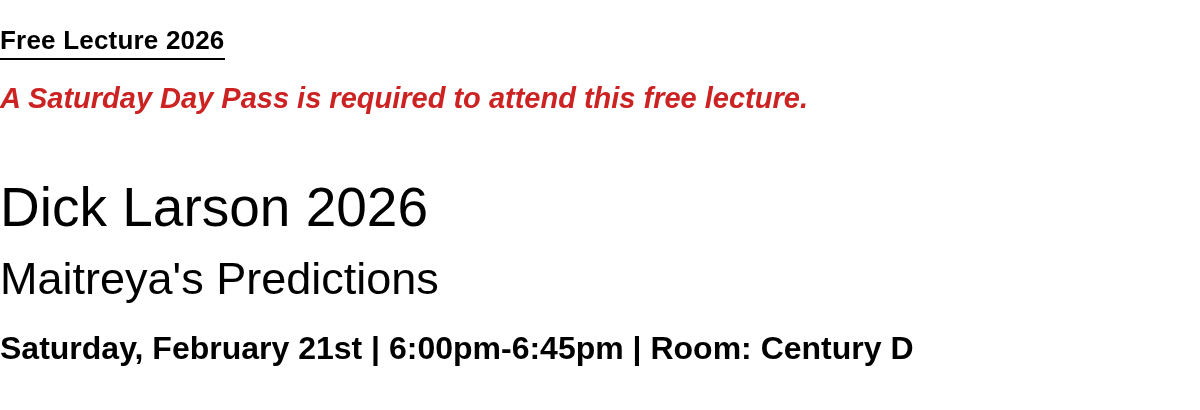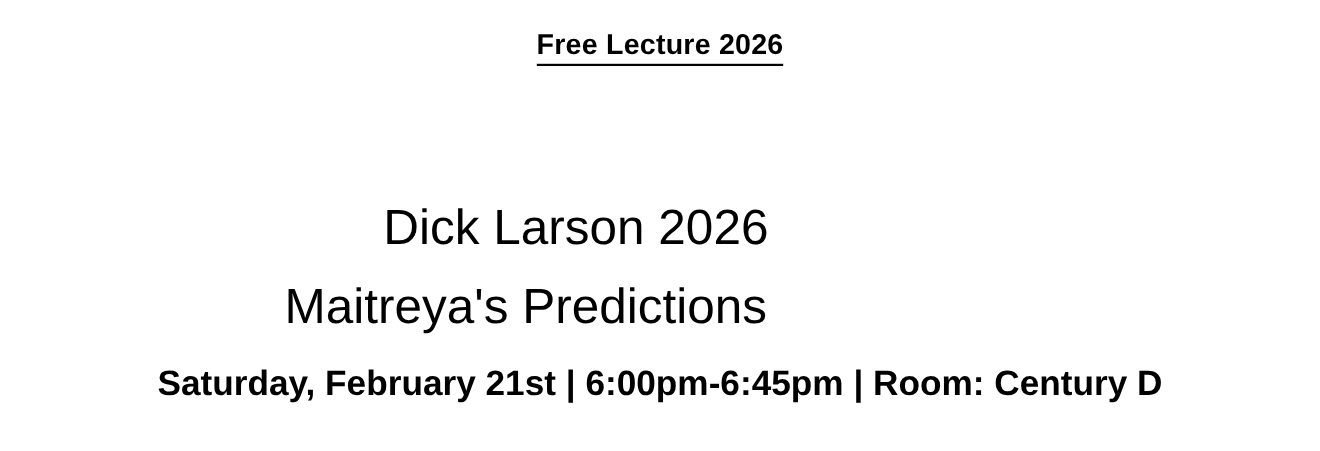--- a/index.html
+++ b/index.html
@@ -14,21 +14,20 @@
     font-family: "Liberation Sans", sans-serif;
     color: #000000;
     -webkit-font-smoothing: antialiased;
   }
 
   .flyer {
     position: relative;
     width: 1200px;
     height: 410px;
     background: #ffffff;
-    text-align: center;
   }
 
   
   .eyebrow {
     position: absolute;
     left: 0;
     top: 24px;
     width: 1200px;
     font-size: 26px;
     font-weight: bold;
@@ -55,21 +54,21 @@
     line-height: 36px;
     white-space: nowrap;
   }
 
   
   .event-title {
     position: absolute;
     left: 0;
     top: 172px;
     width: 1047px;
-    font-size: 45px;
+    font-size: 55px;
     font-weight: normal;
     line-height: 70px;
     letter-spacing: 0px;
     color: #000000;
     white-space: nowrap;
   }
 
   
   .event-subtitle {
     position: absolute;
@@ -98,20 +97,21 @@
 </style>
 </head>
 <body style="background: rgb(255, 255, 255);">
 
 <div class="flyer">
 
   <div class="eyebrow">
     <span class="ul">Free Lecture 2026</span>
   </div>
 
+  <div class="notice" style="color: rgb(204, 34, 34);">A Saturday Day Pass is required to attend this free lecture.</div>
 
   <div class="event-title">Dick Larson 2026</div>
 
   <div class="event-subtitle">Maitreya's Predictions</div>
 
   <div class="event-details">Saturday, February 21st | 6:00pm-6:45pm | Room: Century D</div>
 
 </div>
 
 </body></html>

